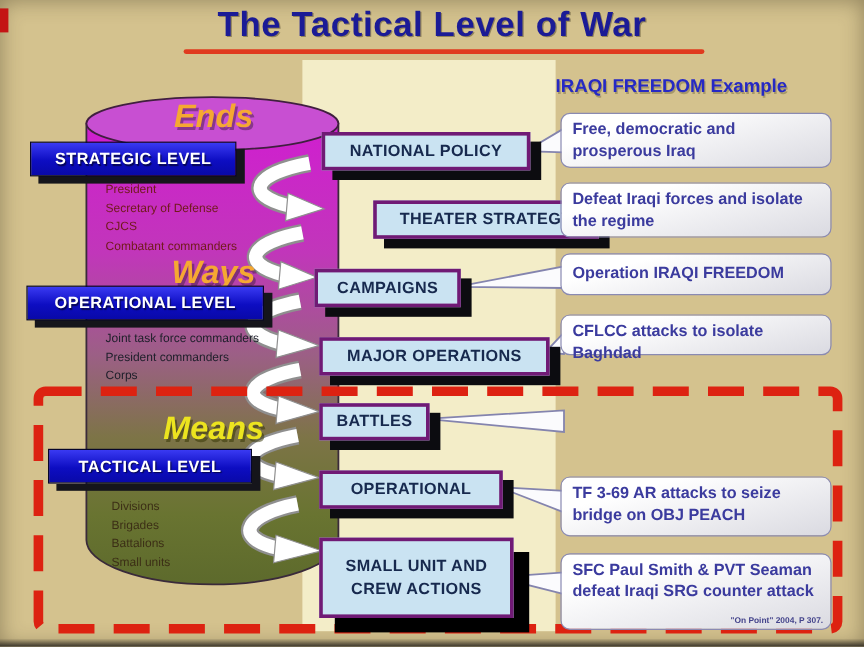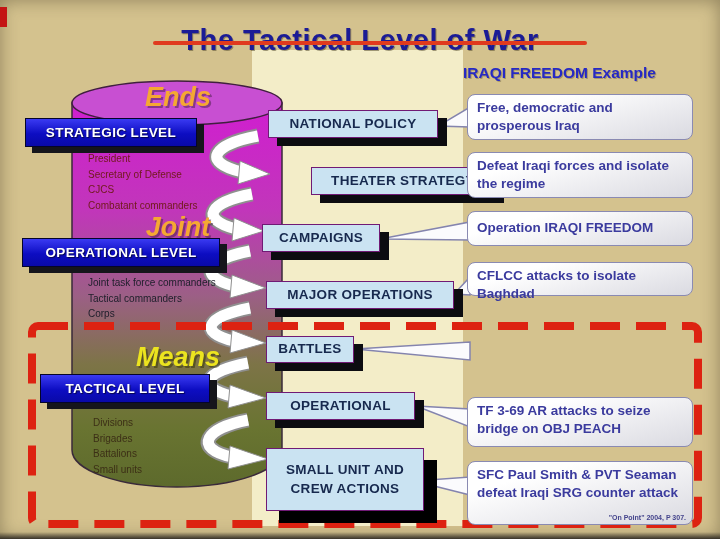--- a/index.html
+++ b/index.html
@@ -11,21 +11,20 @@
   }
   #band{position:absolute;left:252px;top:50px;width:211px;height:476px;background:#f3edc8;}
   #bottom-edge{position:absolute;left:0;bottom:0;width:720px;height:7px;
     background:linear-gradient(180deg,rgba(40,40,40,0),rgba(35,32,28,.85));}
   #top-tick{position:absolute;left:0;top:7px;width:7px;height:20px;background:#c41414;}
 
   #title{
     position:absolute;left:0;top:5px;width:720px;text-align:center;
     font-size:29px;font-weight:bold;color:#1b1b96;letter-spacing:.5px;
     text-shadow:1px 1px 0 rgba(90,80,50,.55);
-    margin-top:19px;
   }
   #title-underline{position:absolute;left:153px;top:41px;width:434px;height:4px;
     background:#e03a1e;border-radius:2px;}
 
   #overlay{position:absolute;left:0;top:0;width:720px;height:539px;}
 
   .cyl-label{
     position:absolute;left:118px;width:120px;text-align:center;
     font-size:27px;font-weight:bold;font-style:italic;
     text-shadow:2px 2px 0 rgba(70,30,70,.5);
@@ -34,21 +33,21 @@
     position:absolute;height:27px;display:flex;align-items:center;justify-content:center;
     background:linear-gradient(180deg,#3a3af2 0%,#0d0dc2 55%,#0909a8 100%);
     border:1px solid #05052a;box-shadow:7px 6px 0 #15151b;
     color:#fff;font-size:13.5px;font-weight:bold;letter-spacing:.4px;
     text-shadow:1px 1px 1px rgba(0,0,0,.6);
   }
   .roles{position:absolute;font-size:10px;font-weight:normal;line-height:15.5px;}
 
   .fbox{
     position:absolute;display:flex;align-items:center;justify-content:center;text-align:center;
-    background:#cae3f2;border:1px solid #701a75;box-shadow:9px 8px 0 #0c0c10;
+    background:#cae3f2;border:3px solid #701a75;box-shadow:9px 8px 0 #0c0c10;
     color:#17294e;font-size:13.5px;font-weight:bold;letter-spacing:.3px;line-height:1.4;
   }
   .callout{
     position:absolute;left:467px;width:226px;box-sizing:border-box;
     background:linear-gradient(165deg,#ffffff 25%,#dadae1 100%);
     border:1.5px solid #8a8ab2;border-radius:8px;
     padding:4px 9px;color:#3b3b9e;font-size:13.5px;font-weight:bold;line-height:1.33;
   }
   #example-header{
     position:absolute;left:463px;top:64px;width:232px;
@@ -130,36 +129,36 @@
         <circle cx="414" cy="481" r="2.5"></circle>
       </g>
     </g>
   </svg>
 
   <div id="top-tick"></div>
   <div id="title">The Tactical Level of War</div>
   <div id="title-underline"></div>
 
   <div class="cyl-label" style="top:82px;color:#f5a832;">Ends</div>
-  <div class="cyl-label" style="top:212px;color:#f5a832;">Joint</div>
+  <div class="cyl-label" style="top:212px;color:#f5a832;">Ways</div>
   <div class="cyl-label" style="top:342px;color:#ece41f;text-shadow:2px 2px 0 rgba(50,50,0,.5);">Means</div>
 
   <div class="lvl" style="left:25px;top:118px;width:170px;">STRATEGIC LEVEL</div>
   <div class="lvl" style="left:22px;top:238px;width:196px;">OPERATIONAL LEVEL</div>
   <div class="lvl" style="left:40px;top:374px;width:168px;">TACTICAL LEVEL</div>
 
   <div class="roles" style="left:88px;top:151px;color:#701a1a;">
     <div>President</div>
     <div>Secretary of Defense</div>
     <div>CJCS</div>
     <div>Combatant commanders</div>
   </div>
   <div class="roles" style="left:88px;top:275px;color:#20202c;">
     <div>Joint task force commanders</div>
-    <div>Tactical commanders</div>
+    <div>President commanders</div>
     <div>Corps</div>
   </div>
   <div class="roles" style="left:93px;top:415px;color:#3c2f16;">
     <div>Divisions</div>
     <div>Brigades</div>
     <div>Battalions</div>
     <div>Small units</div>
   </div>
 
   <div class="fbox" style="left:268px;top:110px;width:168px;height:26px;">NATIONAL POLICY</div>

